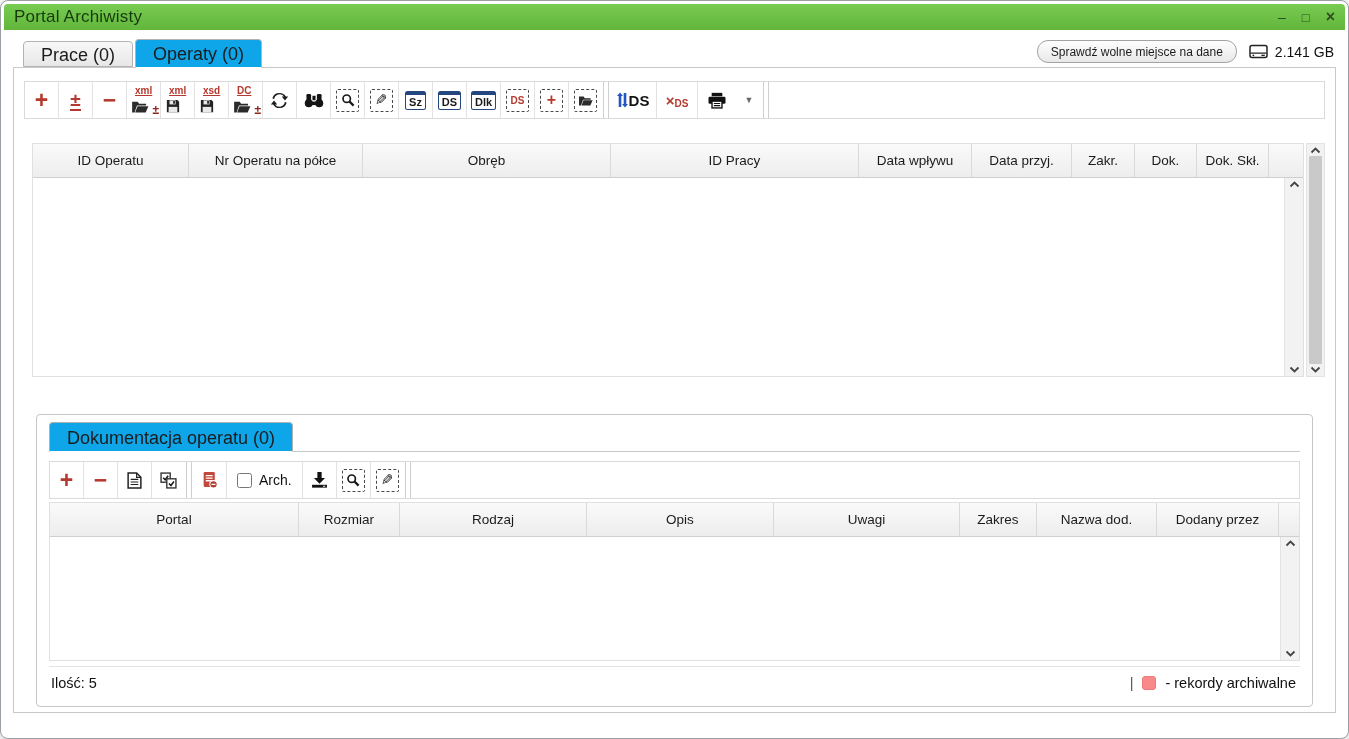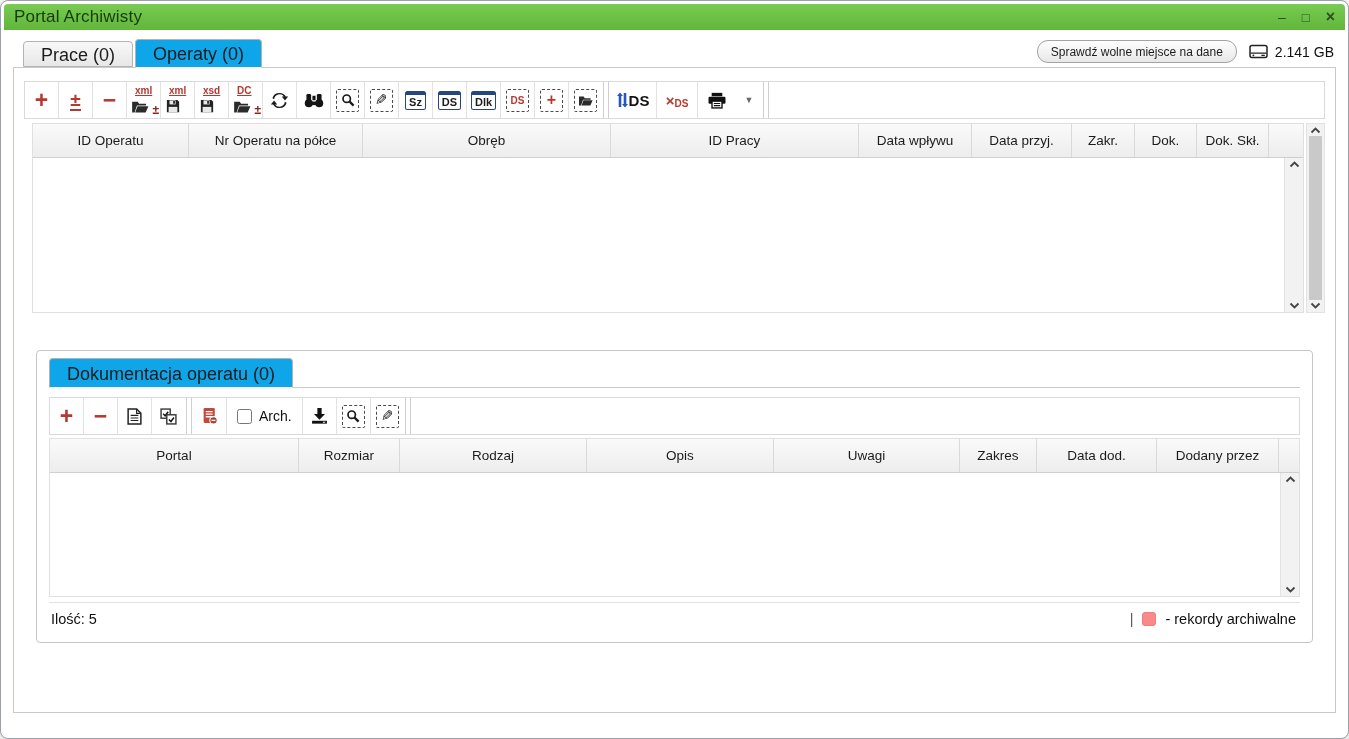--- a/index.html
+++ b/index.html
@@ -45,21 +45,21 @@
             display:flex; align-items:center; justify-content:center; }
   .winframe{ border:1px solid #24477f; border-top-width:4px; border-radius:2.5px; background:#fff;
              font-size:11px; font-weight:bold; color:#1b1b1b; line-height:14px; padding:0 3px; }
   .pencil{ font-size:15px; color:#1a1a1a; transform:scaleX(-1); display:inline-block; }
   .dsred{ font-size:10px; font-weight:bold; color:#b5392e; }
   .dstxt{ font-size:15px; font-weight:bold; color:#141414; }
   .dsx{ font-size:15px; line-height:1; }
   .dssub{ font-size:10px; font-weight:bold; color:#b5392e; position:relative; top:3px; }
   .caret{ color:#6a6a6a; font-size:9px; }
   
-  .table-outer{ display:flex; margin-top:4px; height:190px;padding-left:8px; }
+  .table-outer{ display:flex; margin-top:24px; height:234px;padding-left:8px; }
   .table-main{ flex:1; border:1px solid #e0e0e0; display:flex; flex-direction:column; }
   .thead{ display:flex; height:34px; background:linear-gradient(#fafafa,#ededed); border-bottom:1px solid #cfcfcf; }
   .hc{ display:flex; align-items:center; justify-content:center; font-size:13.5px; color:#1b1b1b;
        border-right:1px solid #d9d9d9; white-space:nowrap; overflow:hidden; }
   .hc.fill{ flex:1; border-right:none; }
   .tbody-row{ flex:1; display:flex; }
   .tbody{ flex:1; background:#fff; }
   .vscroll{ width:19px; background:#f2f2f2; border-left:1px solid #e3e3e3; display:flex; flex-direction:column;
             align-items:center; justify-content:space-between; padding:3px 0; }
   .vscroll.outer{ border:1px solid #e3e3e3; margin-left:2px; }
@@ -411,21 +411,21 @@
       </div>
 
       <div class="ltable">
         <div class="thead">
           <div class="hc d0">Portal</div>
           <div class="hc d1">Rozmiar</div>
           <div class="hc d2">Rodzaj</div>
           <div class="hc d3">Opis</div>
           <div class="hc d4">Uwagi</div>
           <div class="hc d5">Zakres</div>
-          <div class="hc d6">Data dod.</div>
+          <div class="hc d6">Nazwa dod.</div>
           <div class="hc d7">Dodany przez</div>
           <div class="hc fill"></div>
         </div>
         <div class="tbody-row">
           <div class="tbody"></div>
           <div class="vscroll">
             <span class="chev">
                 <svg width="11" height="7" viewBox="0 0 11 7">
                   <path d="M1.5 5.5 L5.5 1.5 L9.5 5.5" fill="none" stroke="#444" stroke-width="1.8"></path>
                 </svg>

